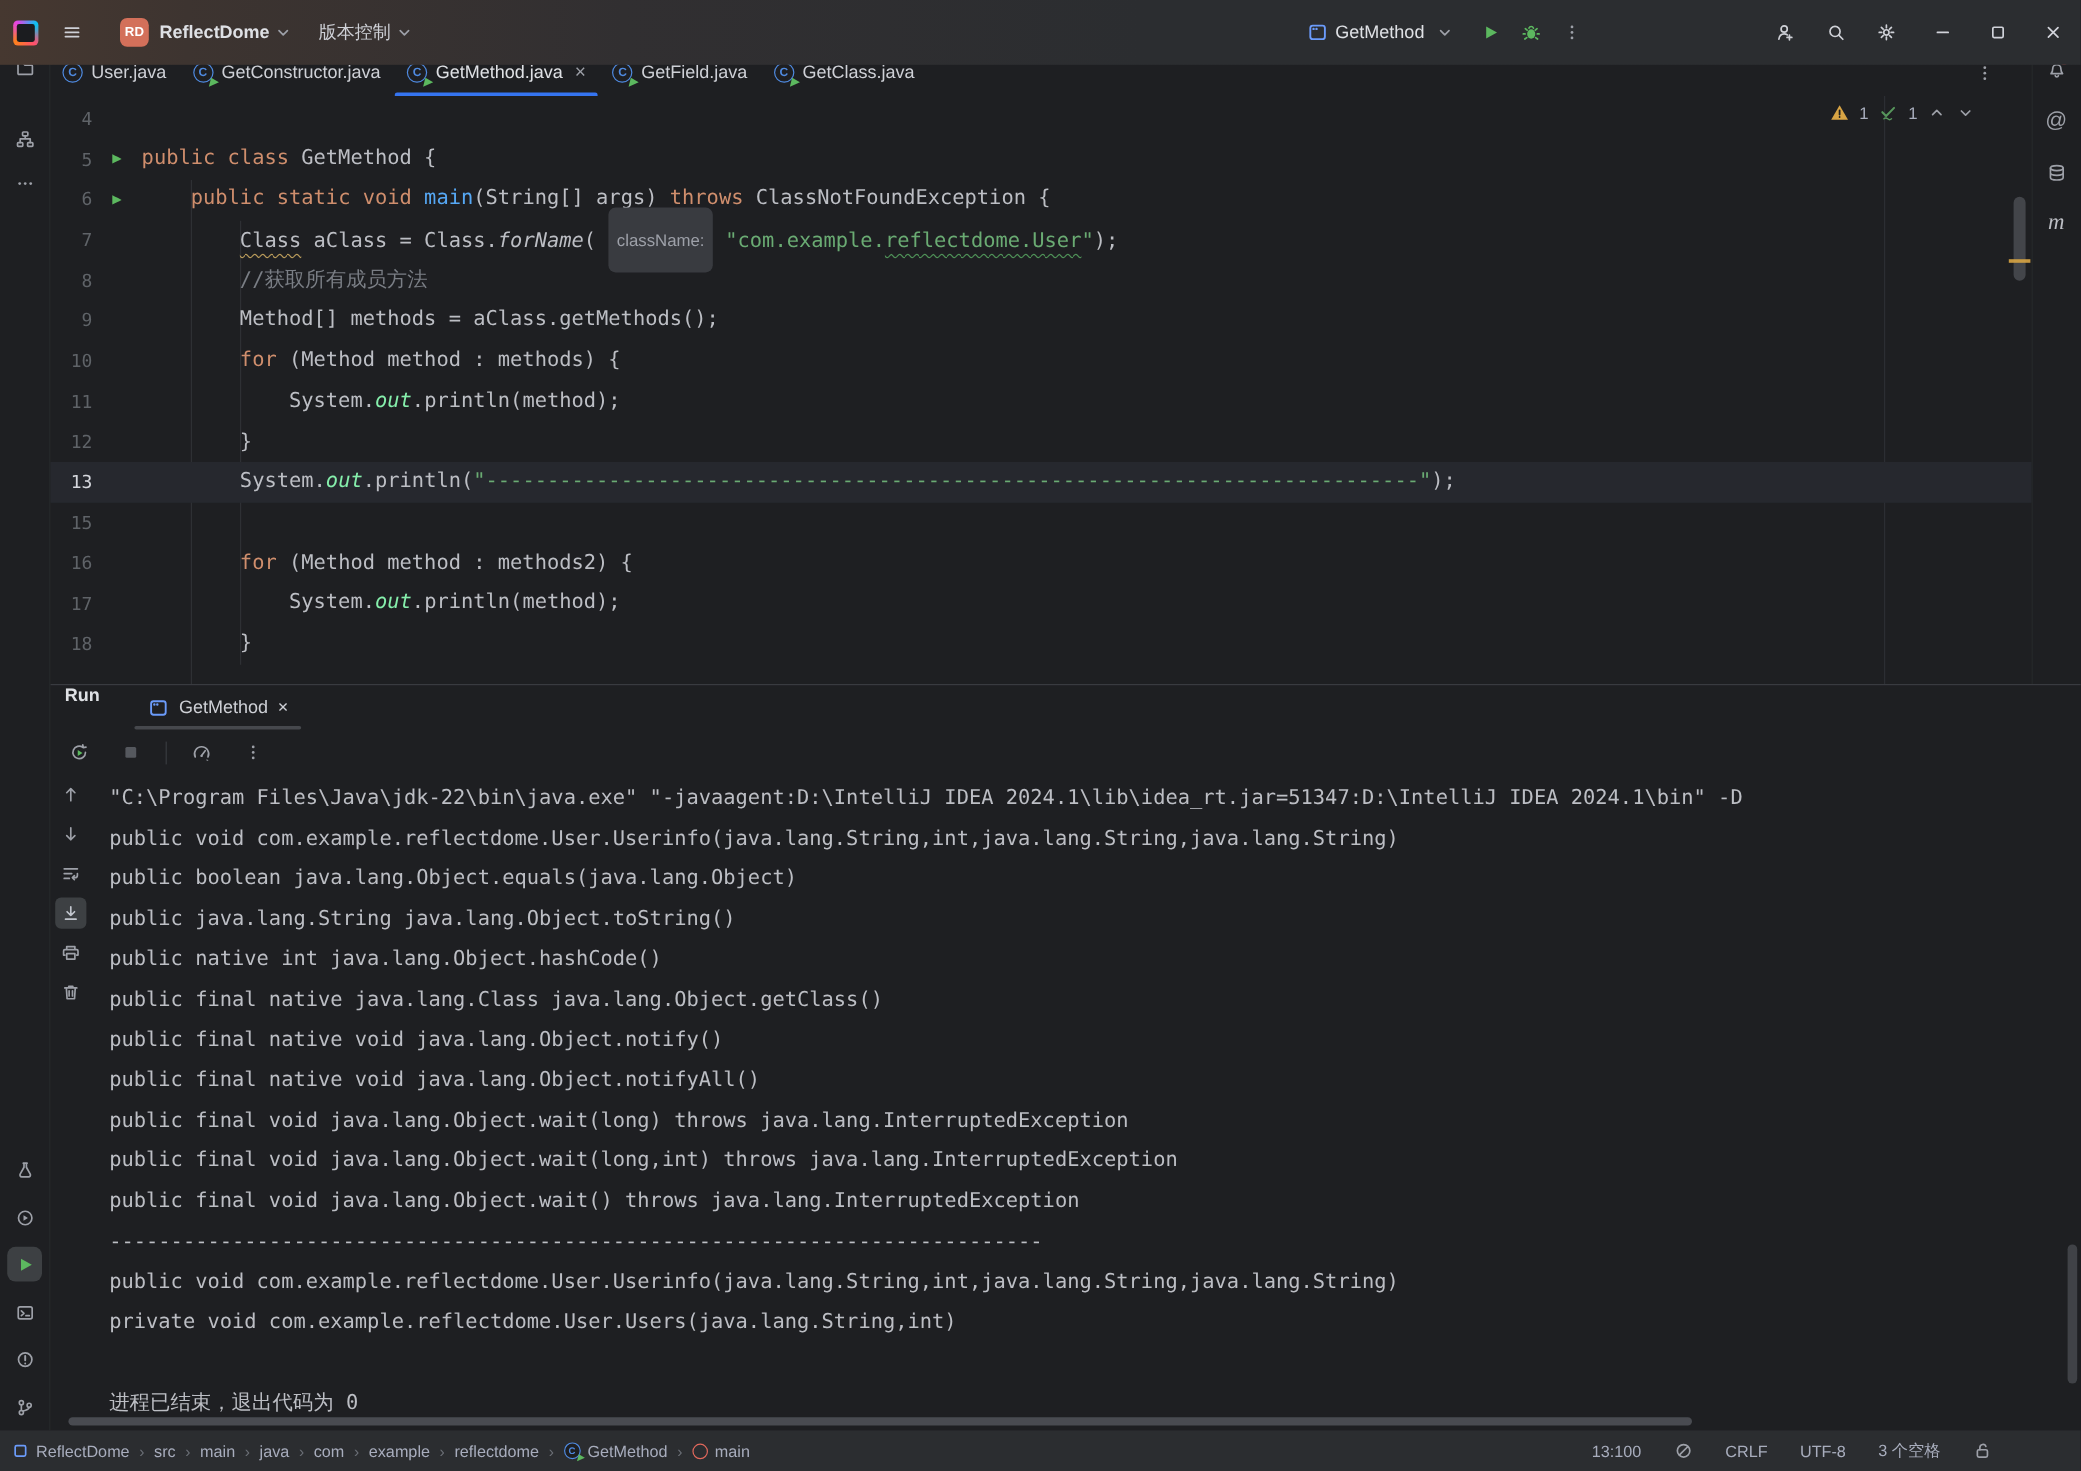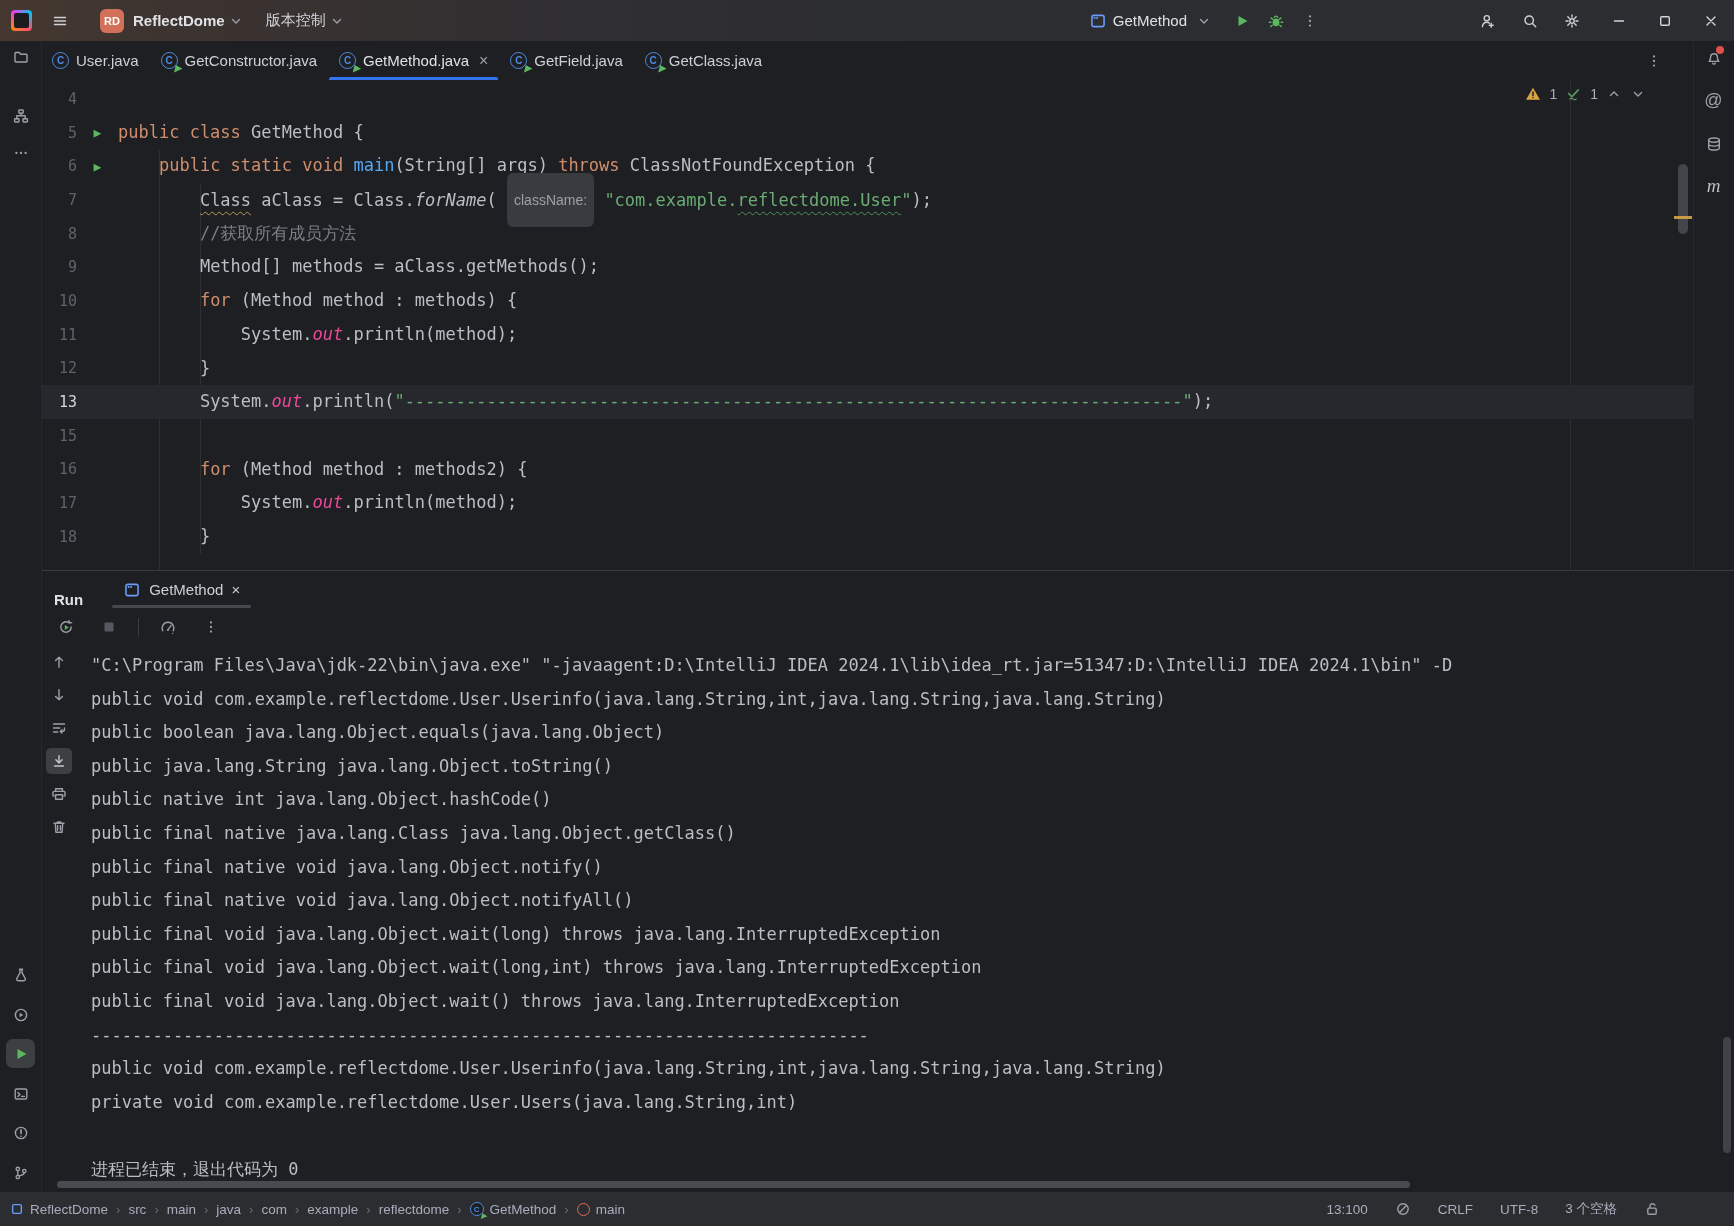--- a/index.html
+++ b/index.html
@@ -1,21 +1,21 @@
 <!DOCTYPE html>
 <html><head>
 <meta charset="utf-8">
 <style>
   html,body{margin:0;padding:0;width:1734px;height:1226px;overflow:hidden;background:#1e1f22;}
   .app{position:relative;width:1734px;height:1226px;background:#1e1f22;color:#bcbec4;
        font-family:"Liberation Sans",sans-serif;font-size:15px;}
   svg{display:block}
 
   
-  .titlebar{position:absolute;left:0;top:0;width:1734px;height:41px;
+  .titlebar{position:absolute;left:0;top:0;width:1734px;height:54px;
     background:linear-gradient(90deg,#463830 0%,#3d3430 9%,#312f31 30%,#2b2d30 55%,#2b2d30 100%);
     display:flex;align-items:center;z-index:5;}
   .logo{width:21px;height:21px;border-radius:4px;margin-left:11px;flex:none;
     background:conic-gradient(from 140deg,#ff4f6d,#fc801d,#e343e6,#07c3f2,#ff4f6d);position:relative}
   .logo::after{content:"";position:absolute;inset:3px;background:#1b1c1f;border-radius:2px}
   .tb-btn{width:28px;height:28px;border-radius:6px;display:flex;align-items:center;justify-content:center;
     color:#ced0d6;flex:none}
   .badge{width:24px;height:24px;border-radius:6px;background:#d3705a;color:#fff;font-size:11px;font-weight:700;
     display:flex;align-items:center;justify-content:center;margin-left:26px;flex:none}
   .proj-name{margin-left:9px;font-size:15px;font-weight:600;color:#dfe1e5}
@@ -54,34 +54,34 @@
   .eline.cur{background:#26282e}
   .ln{width:36px;text-align:right;color:#5f6368;font-size:15px;flex:none;font-family:"DejaVu Sans Mono",monospace}
   .eline.cur .ln{color:#d5d7dd}
   .arr{width:41px;flex:none;display:flex;justify-content:center;align-items:center;color:#5cb85f;font-size:13px}
   .code{margin:0;white-space:pre;line-height:33.7px;font-family:inherit;font-size:inherit}
   .tok-kw{color:#cf8e6d}.tok-pl{color:#bcbec4}.tok-md{color:#56a8f5}
   .tok-it{color:#bcbec4;font-style:italic}
   .tok-st{color:#6aab73}
   .tok-stw{color:#6aab73;text-decoration:underline wavy #4e9157 1px;text-underline-offset:5px}
   .tok-cm{color:#7a7e85}
-  .tok-fl{color:#ec4899;font-style:italic}
+  .tok-fl{color:#86efac;font-style:italic}
   .tok-wy{color:#bcbec4;text-decoration:underline wavy #b89a5a 1px;text-underline-offset:5px}
   .inlay{display:inline-block;background:#393b40;color:#9da0a8;border-radius:6px;padding:16px 7px;font-size:14px;
     line-height:22px;height:22px;vertical-align:1px;font-family:"Liberation Sans",sans-serif}
   .iguide{position:absolute;width:1px;background:#2e3034;z-index:0}
   .margin-guide{position:absolute;left:1529px;top:0;bottom:0;width:1px;background:#2c2e33}
   .insp{position:absolute;top:5px;right:48px;display:flex;align-items:center;gap:8px;font-size:14px;color:#a8adbd;
     font-family:"Liberation Sans",sans-serif;z-index:3}
   .e-thumb{position:absolute;right:6px;top:84px;width:10px;height:70px;background:rgba(166,170,180,.28);border-radius:5px;z-index:2}
   .e-mark{position:absolute;right:2px;top:136px;width:18px;height:3px;background:rgba(216,164,68,.9);z-index:3}
 
   
   .runpanel{position:absolute;left:41px;top:570px;width:1693px;height:622px;border-top:1px solid #393b40;background:#1e1f22;box-sizing:border-box}
-  .rp-head{height:37px;display:flex;align-items:flex-end}
+  .rp-head{height:37px;display:flex;align-items:flex-start}
   .rp-title{font-size:15px;font-weight:700;color:#dfe1e5;padding:0 29px 0 13px}
   .rp-tab{display:flex;align-items:center;gap:8px;height:37px;padding:0 11px;position:relative;font-size:15px;color:#ced0d6}
   .rp-tab::after{content:"";position:absolute;left:0;right:0;bottom:0;height:3px;background:#46484d;border-radius:2px}
   .rp-toolbar{height:38px;display:flex;align-items:center;gap:15px;padding-left:11px}
   .sep{width:1px;height:19px;background:#393b40}
   .dim{color:#9da0a8}.disabled{color:#55585e}
   .console{position:absolute;left:0;top:76px;right:0;bottom:0;display:flex}
   .cgutter{width:36px;flex:none;display:flex;flex-direction:column;align-items:center;padding-top:2px}
   .cg-btn{width:26px;height:26px;margin-bottom:7px;border-radius:5px;display:flex;align-items:center;justify-content:center;color:#9da0a8;flex:none}
   .cg-btn.sel{background:#3d4043;color:#c2c6ce}

